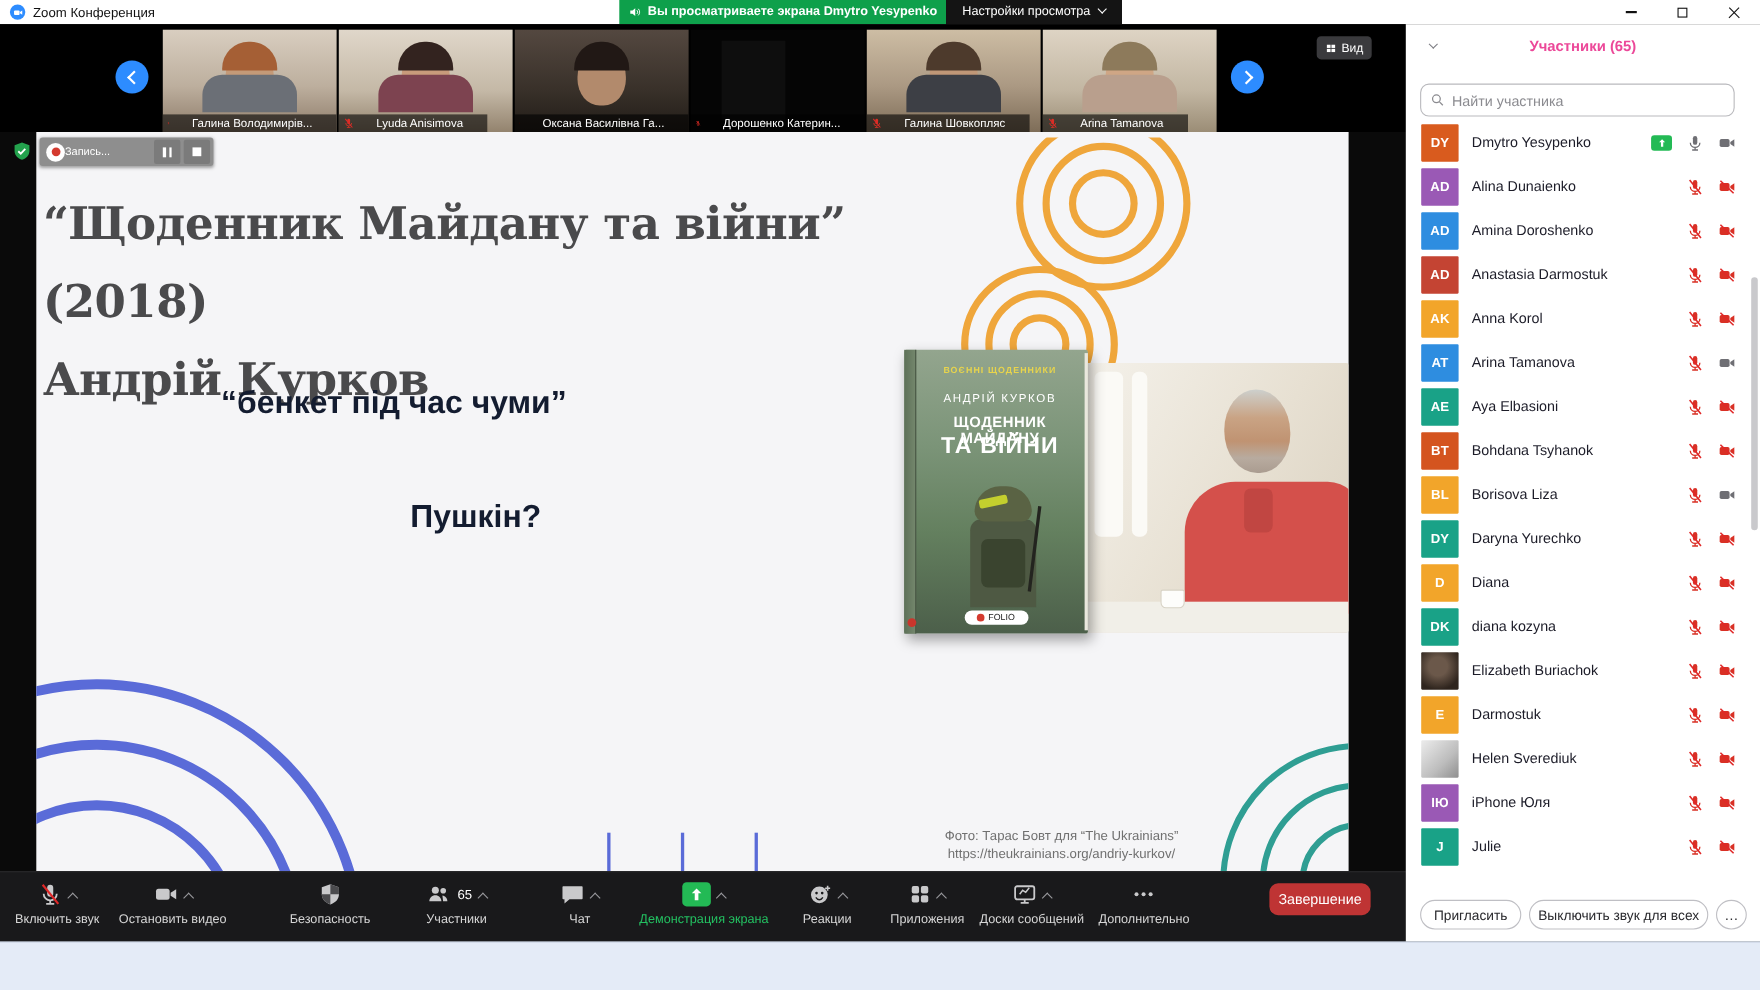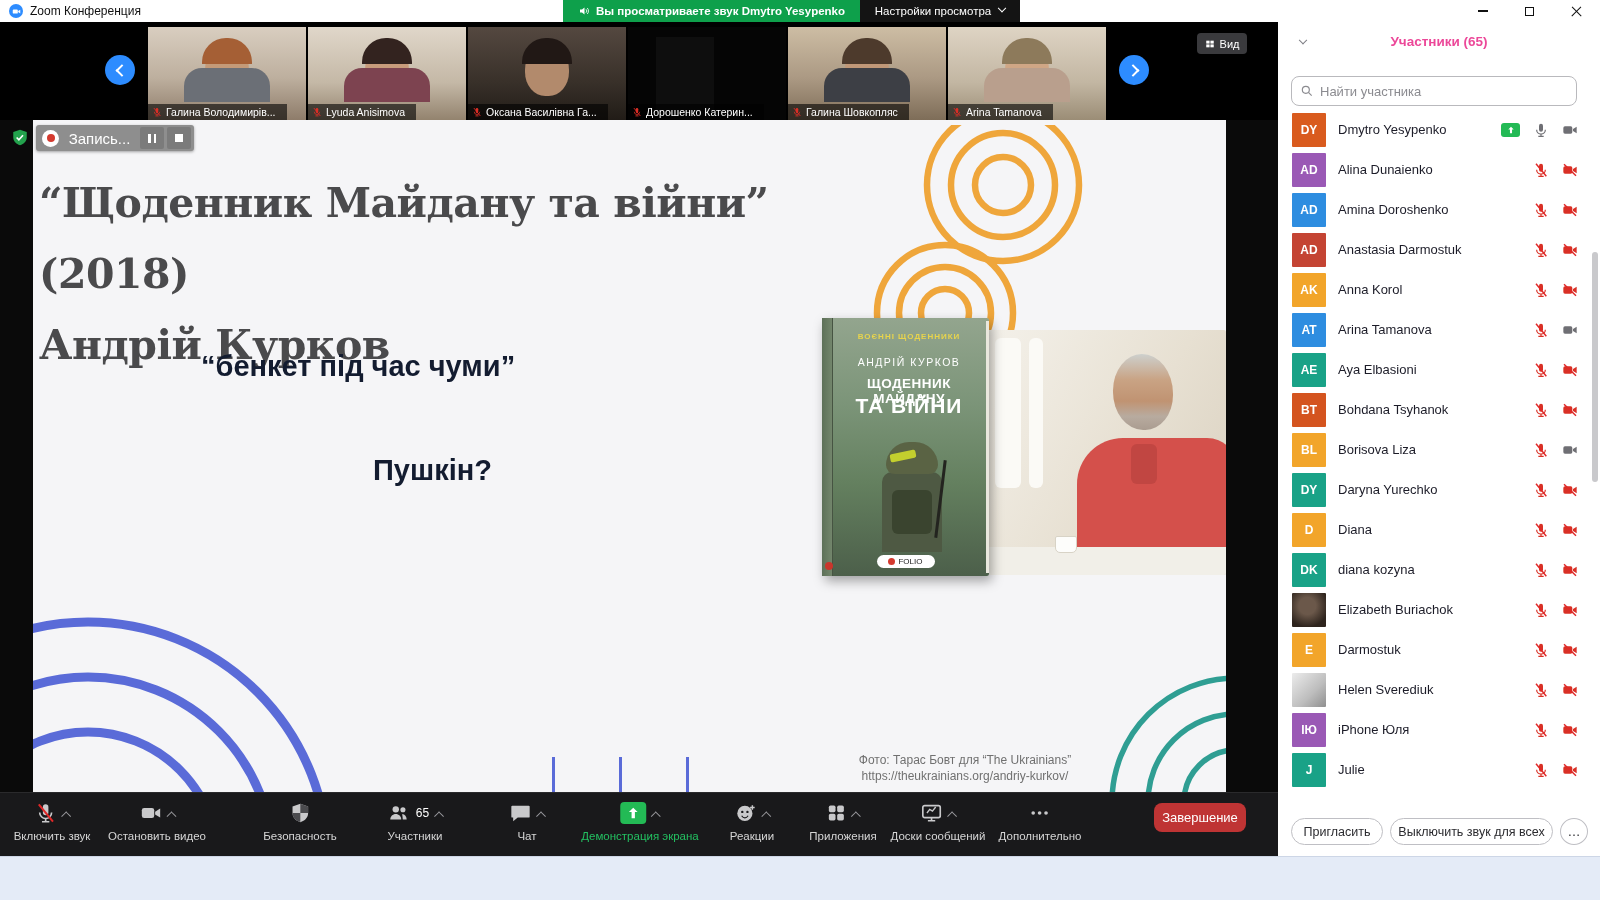--- a/index.html
+++ b/index.html
@@ -16,21 +16,21 @@
   .winbtn{width:47px;height:22px;display:flex;align-items:center;justify-content:center}
   .mingl{width:10px;height:1.4px;background:#111}
   .maxgl{width:9px;height:9px;border:1.2px solid #111}
   .xgl{position:relative;width:11px;height:11px}
   .xgl::before,.xgl::after{content:"";position:absolute;left:-1px;top:5px;width:13px;height:1.4px;background:#111}
   .xgl::before{transform:rotate(45deg)}.xgl::after{transform:rotate(-45deg)}
 
   
   #strip{position:absolute;left:0;top:22px;width:1278px;height:98px;background:#000}
   .thumb{position:absolute;top:5px;width:158px;height:93px;overflow:hidden}
-  .tname{position:absolute;left:0;bottom:0;max-width:100%;display:flex;align-items:center;gap:4px;background:rgba(0,0,0,.6);padding:2px 11px 2px 4px;font-size:10.5px;color:#fff;white-space:nowrap}
+  .tname{position:absolute;left:0;bottom:0;max-width:100%;display:flex;align-items:center;gap:20px;background:rgba(0,0,0,.6);padding:2px 22px 2px 4px;font-size:10.5px;color:#fff;white-space:nowrap}
   .navbtn{position:absolute;width:30px;height:30px;border-radius:50%;background:#2d8cff;display:flex;align-items:center;justify-content:center}
   .nc{width:9px;height:9px;border-left:2.4px solid #fff;border-top:2.4px solid #fff}
   .ncl{transform:rotate(-45deg) translate(1px,1px)}
   .ncr{transform:rotate(135deg) translate(1px,1px)}
   #viewbtn{position:absolute;left:1197px;top:11px;width:50px;height:21px;background:#3a3a3d;border-radius:4px;display:flex;align-items:center;justify-content:center;gap:5px;color:#fff;font-size:11px}
   
   .t1{background:linear-gradient(180deg,#d9cec0 0%,#bdaf9e 55%,#8e7c6a 100%)}
   .t2{background:linear-gradient(180deg,#e0d7ca 0%,#c4b8a6 60%,#93836e 100%)}
   .t3{background:linear-gradient(180deg,#544840 0%,#383029 60%,#211c17 100%)}
   .t4{background:#050505}
@@ -47,21 +47,21 @@
   .stitle{position:absolute;left:6px;top:48px;width:860px;font-family:"DejaVu Serif","Liberation Serif",serif;font-weight:bold;font-size:41px;line-height:71px;color:#4a4a4c;letter-spacing:-.5px}
   .squote{position:absolute;left:168px;top:230px;font-size:29px;font-weight:bold;color:#131c30}
   .squestion{position:absolute;left:340px;top:334px;font-size:29px;font-weight:bold;color:#131c30}
   .credit{position:absolute;left:792px;top:632px;width:280px;text-align:center;font-size:12px;line-height:16px;color:#707070}
   .vline{position:absolute;bottom:0;width:3px;height:35px;background:#5a6bd8}
 
   
   #recbar{position:absolute;left:36px;top:125px;width:158px;height:26px;background:#8e8e8e;border-radius:3px;display:flex;align-items:center;box-shadow:0 1px 3px rgba(0,0,0,.35)}
   .recdot{width:17px;height:17px;border-radius:50%;background:#fff;margin-left:6px;display:flex;align-items:center;justify-content:center}
   .recdot::after{content:"";width:8px;height:8px;border-radius:50%;background:#d43a2f}
-  #reclabel{flex:1;text-align:center;color:#fff;font-size:15px}
+  #reclabel{flex:1;text-align:left;color:#fff;font-size:10px}
   .recbtn{width:24px;height:22px;background:#7b7b7b;display:flex;align-items:center;justify-content:center;gap:3px;margin-right:3px;border-radius:2px}
   .pb{width:2.6px;height:9px;background:#fff}
   .sq{width:8px;height:8px;background:#fff}
 
   
   #book{position:absolute;left:789px;top:198px;width:167px;height:258px;z-index:3;box-shadow:3px 5px 12px rgba(0,0,0,.35);background:linear-gradient(180deg,#93a58e 0%,#7b9478 34%,#64805f 64%,#4c5f4a 100%);border-radius:2px}
   #book .spine{position:absolute;left:0;top:0;width:11px;height:100%;background:linear-gradient(90deg,#5d7058,#73866c);border-right:1px solid rgba(0,0,0,.25)}
   #book .pages{position:absolute;right:0;top:3px;width:3px;height:252px;background:#e9e7dd}
   .bseries{position:absolute;left:11px;top:14px;width:152px;text-align:center;font-size:8px;font-weight:bold;color:#e8d44c;letter-spacing:1px}
   .bauthor{position:absolute;left:11px;top:38px;width:152px;text-align:center;font-size:10.5px;color:#fff;letter-spacing:1.5px}
@@ -233,21 +233,21 @@
   <span class="zlogo">
       <svg class="ic i9" style="color:#fff">
         <use href="#s-cam"></use>
       </svg>
     </span>
   <span class="tb-title">Zoom Конференция</span>
   <div id="banner">
     <svg class="ic i12" style="color:#fff">
         <use href="#s-speaker"></use>
       </svg>
-    <span>Вы просматриваете звук Dmytro Yesypenko</span>
+    <span>Вы просматриваете экрана Dmytro Yesypenko</span>
   </div>
   <div id="viewset">
     <span>Настройки просмотра</span>
     <span class="chdw"></span>
   </div>
   <div class="winbtns">
     <span class="winbtn">
         <span class="mingl"></span>
       </span>
     <span class="winbtn">

